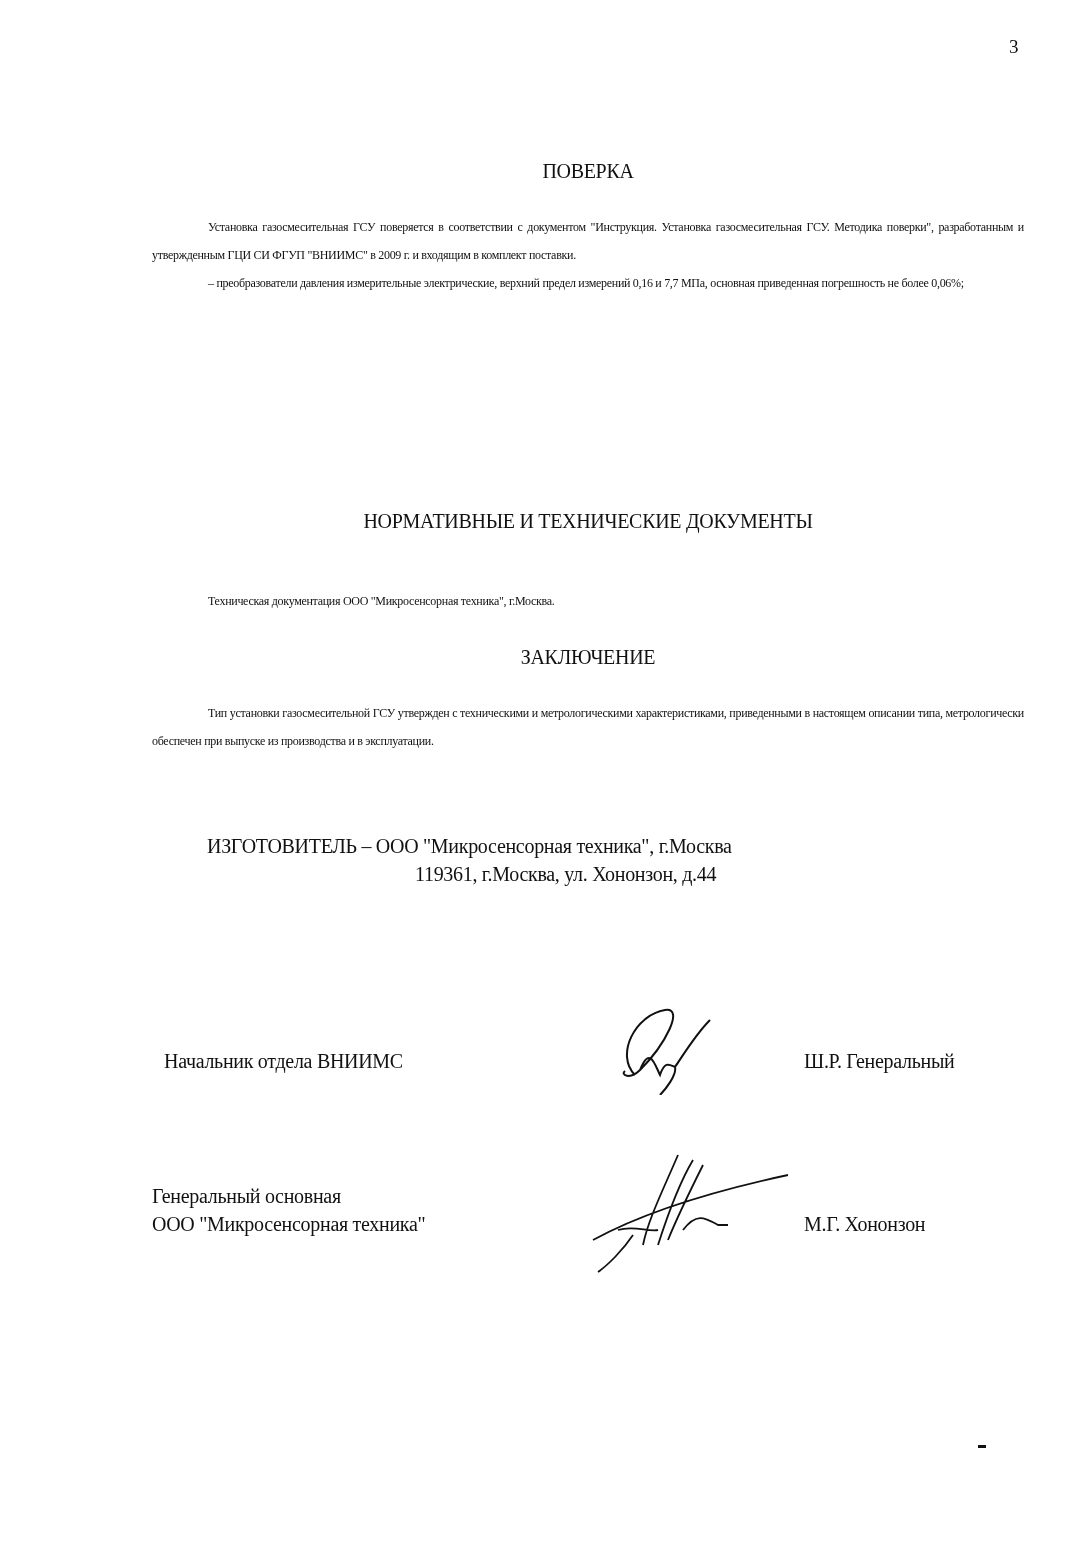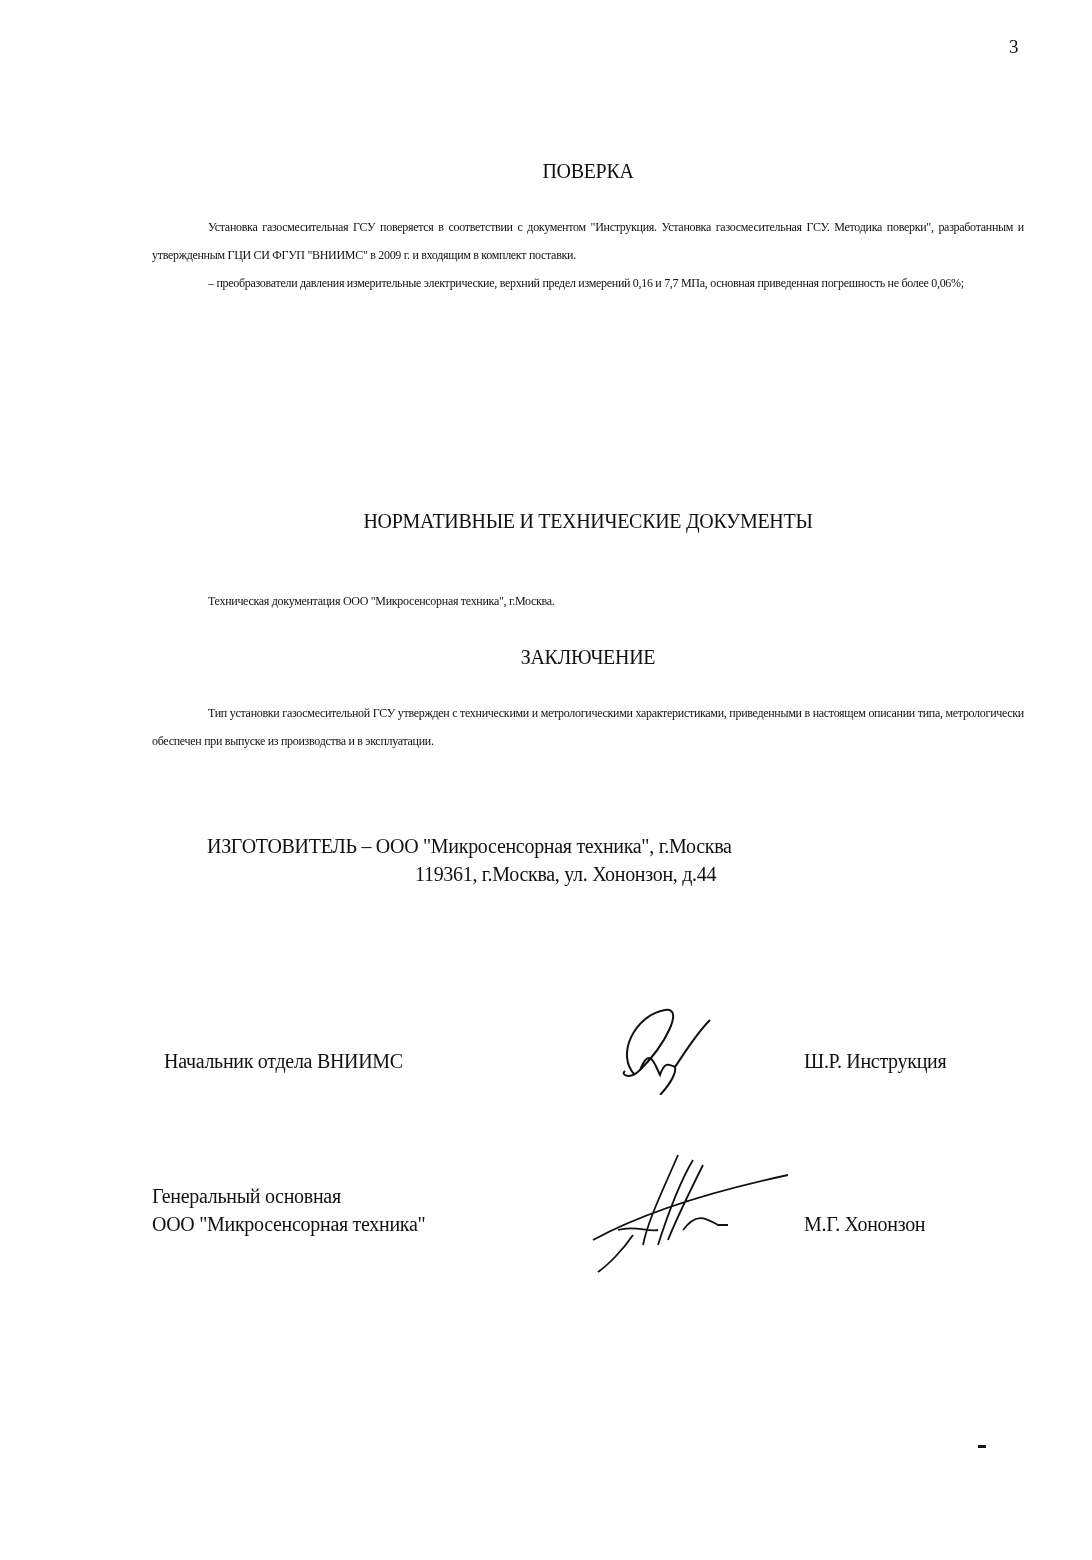--- a/index.html
+++ b/index.html
@@ -36,21 +36,21 @@
   <p class="indent">Тип установки газосмесительной ГСУ утвержден с техническими и метрологическими характеристиками, приведенными в настоящем описании типа, метрологически обеспечен при выпуске из производства и в эксплуатации.</p>
 </div>
 
 <div class="abs" style="top:835px; left:207px;">ИЗГОТОВИТЕЛЬ – ООО "Микросенсорная техника", г.Москва</div>
 <div class="abs" style="top:863px; left:415px;">119361, г.Москва, ул. Хононзон, д.44</div>
 
 <div class="abs" style="top:1050px; left:164px;">Начальник отдела ВНИИМС</div>
 <svg class="sig" style="left:605px; top:1005px;" width="120" height="90" viewBox="0 0 120 90">
   <path d="M30 70 C 10 50, 30 10, 60 5 C 80 2, 60 40, 35 65 C 25 75, 15 70, 20 66 M 35 65 C 45 40, 50 60, 55 70 C 60 55, 65 60, 70 62 C 75 55, 90 30, 105 15 M 70 62 C 72 70, 60 85, 55 90" fill="none" stroke="#111" stroke-width="2"></path>
 </svg>
-<div class="abs" style="top:1050px; left:804px;">Ш.Р. Инструкция</div>
+<div class="abs" style="top:1050px; left:804px;">Ш.Р. Генеральный</div>
 
 <div class="abs" style="top:1185px; left:152px;">Генеральный основная</div>
 <div class="abs" style="top:1213px; left:152px;">ООО "Микросенсорная техника"</div>
 <svg class="sig" style="left:588px; top:1150px;" width="210" height="125" viewBox="0 0 210 125">
   <path d="M5 90 C 60 60, 130 40, 200 25 M 55 95 C 60 70, 75 40, 90 5 M 70 95 C 78 70, 90 35, 105 10 M 80 90 C 90 65, 100 45, 115 15 M 95 80 C 110 60, 120 70, 130 75 L 140 75 M 30 80 C 45 75, 60 82, 70 80 M 45 85 C 35 100, 20 115, 10 122" fill="none" stroke="#111" stroke-width="1.8"></path>
 </svg>
 <div class="abs" style="top:1213px; left:804px;">М.Г. Хононзон</div>
 
 <div class="speck"></div>
 

